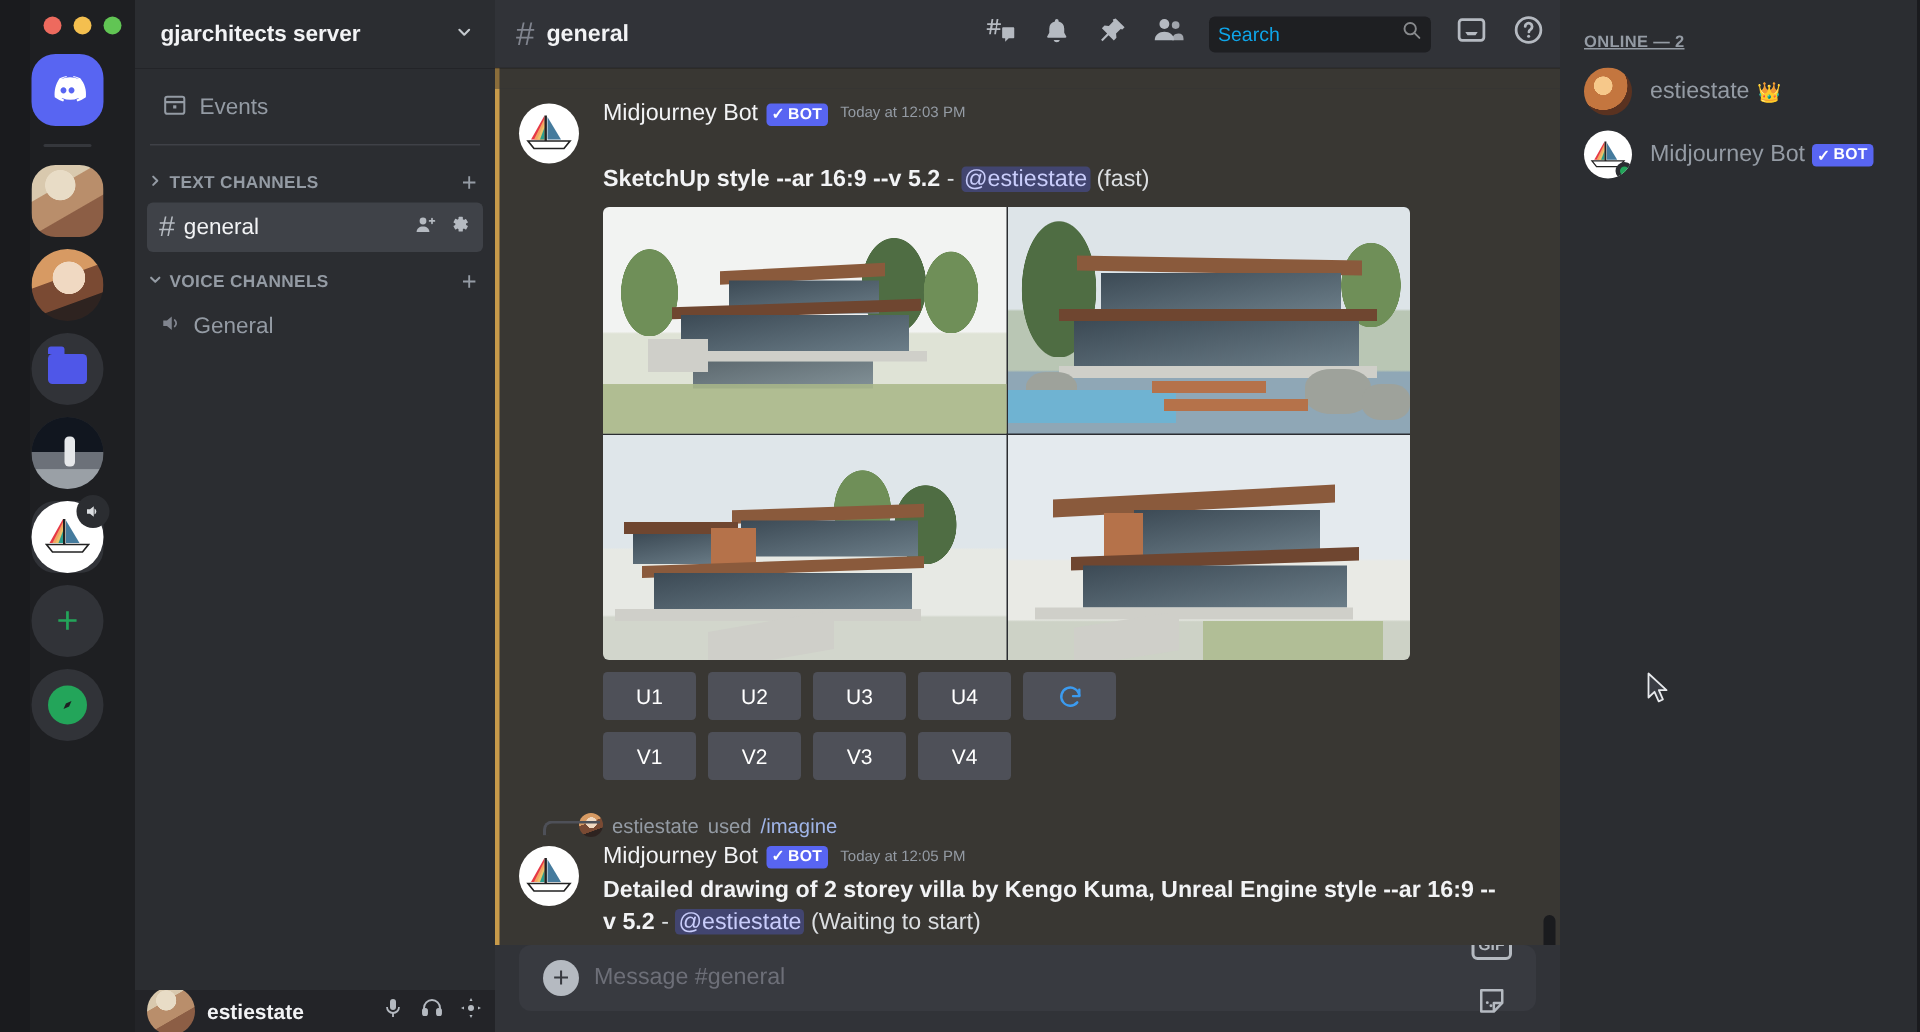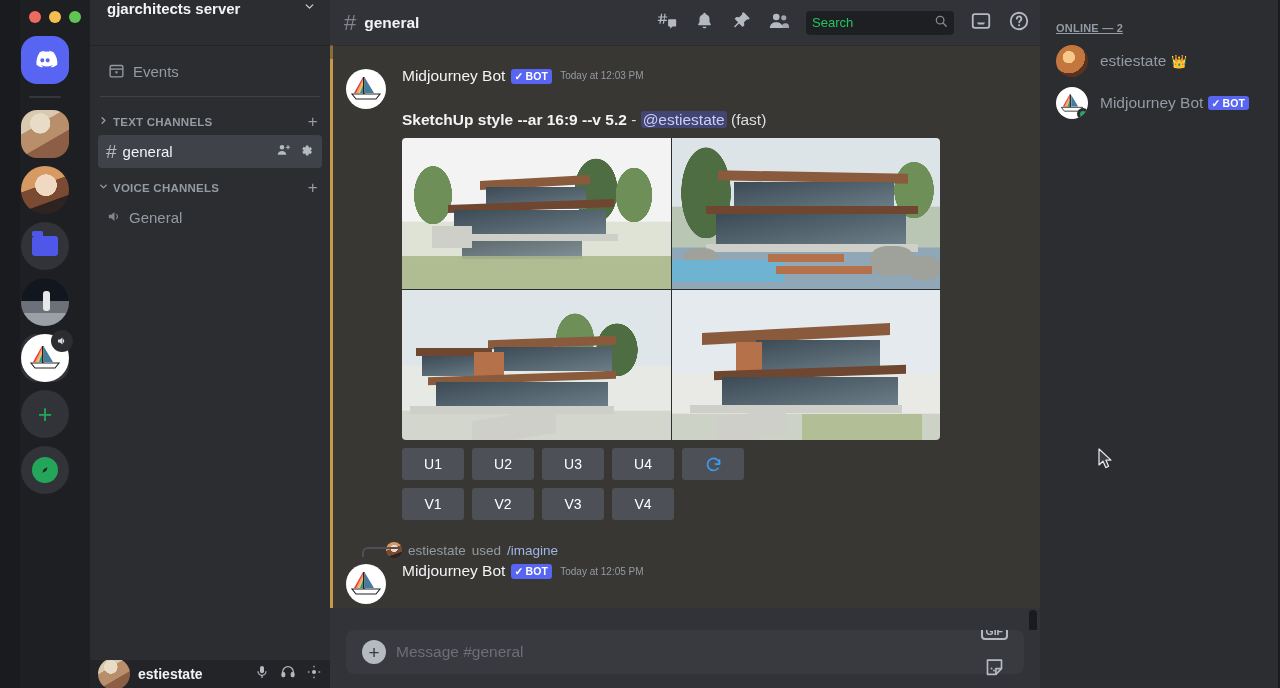--- a/index.html
+++ b/index.html
@@ -62,21 +62,21 @@
                    background:#e6e8ea; border-radius:3px; }
   .sailboat { width: 100%; height: 100%; background: #ffffff; display: flex;
               align-items: center; justify-content: center; }
 
   
   .chan {
     width: 240px; flex: 0 0 240px; height: 688px; background: #2b2d31;
     display: flex; flex-direction: column; position: relative;
   }
   .srv-header {
-    height: 45px; display: flex; justify-content: space-between;
+    height: 45px; display: flex; align-items: center; justify-content: space-between;
     padding: 0 14px 0 17px; color: #f2f3f5; font-size: 15px; font-weight: 700;
     box-shadow: 0 1px 0 rgba(0,0,0,.18);
   }
   .srv-header .chev { color: #c4c9ce; font-size: 12px; }
   .chan-body { flex: 1; overflow: hidden; padding-top: 10px; }
   .evt {
     height: 33px; margin: 0 8px; border-radius: 4px; display: flex; align-items: center;
     gap: 8px; padding-left: 10px; color: #949ba4; font-size: 15px;
   }
   .divider { height: 1px; background: #3f4147; margin: 8px 10px 6px; }
@@ -110,21 +110,21 @@
     height: 45px; display: flex; align-items: center; padding: 0 10px 0 14px; gap: 8px;
     box-shadow: 0 1px 0 rgba(0,0,0,.2); position: relative; z-index: 3; background: #313338;
   }
   .topbar .hash { font-size: 22px; color: #80848e; }
   .topbar .title { color: #f2f3f5; font-size: 15.5px; font-weight: 700; }
   .topbar-right { margin-left: auto; display: flex; align-items: center; gap: 16px; color: #b5bac1; }
   .search {
     width: 148px; height: 24px; background: #1e1f22; border-radius: 4px;
     display: flex; align-items: center; padding: 0 6px; gap: 4px;
   }
-  .search .txt { color: #22c55e; font-size: 13px; flex: 1; }
+  .search .txt { color: #0ea5e9; font-size: 13px; flex: 1; }
 
   .msgs { flex: 1; position: relative; overflow: hidden; background: #313338; }
 
   .partial-msg { position: absolute; left: 0; right: 0; top: 0; height: 14px;
                  background: #393733; }
   .partial-msg .gold { position: absolute; left: 0; top: 0; width: 3px; height: 14px; background: #8a6d3b; }
 
   .msg-group { position: relative; padding: 8px 16px 4px 0; }
   .msg-group.hl { background: #393733; }
   .msg-group.hl .accent { position: absolute; left: 0; top: 0; bottom: 0; width: 3px; background: #c79a4a; }
@@ -600,20 +600,24 @@
           </div>
           <div class="msg-body">
             <div class="msg-head">
               <span class="author">Midjourney Bot</span>
               <span class="bot-tag">
                 <span>✓</span>
                 <span>BOT</span>
               </span>
               <span class="ts">Today at 12:05 PM</span>
             </div>
+            <div class="msg-text">
+              <span>Detailed drawing of 2 storey villa by Kengo Kuma, Unreal Engine style --ar 16:9 --</span><br>
+              <span>v 5.2</span><span class="sep"> - </span><span class="mention">@estiestate</span><span class="paren"> </span><span class="paren">(Waiting to start)</span>
+            </div>
           </div>
         </div>
       </div>
 
       <div class="sb-track"></div>
       <div class="sb-thumb" style="top:565px;height:52px;"></div>
     </div>
 
     <div class="composer">
       <div class="composer-inner">

